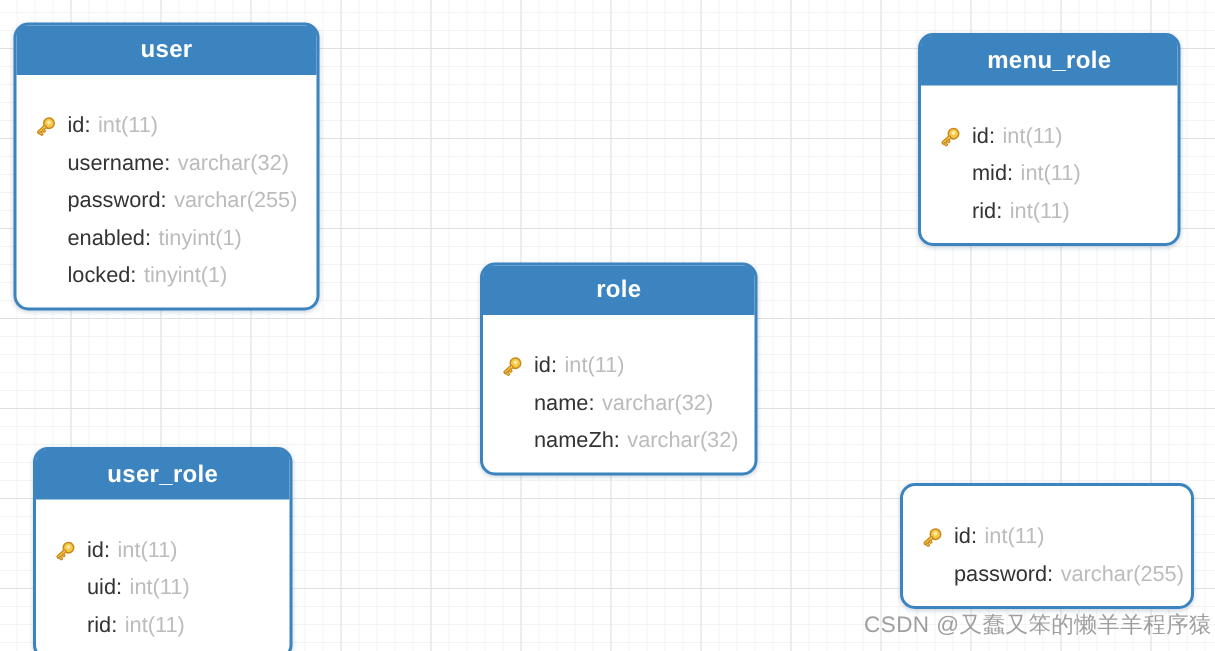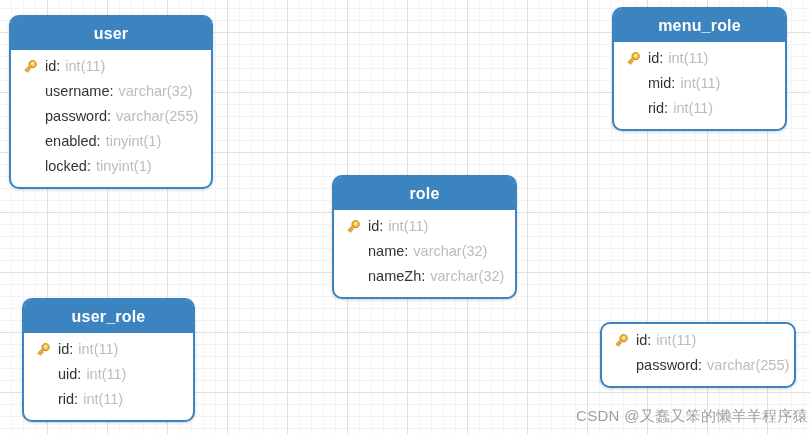--- a/index.html
+++ b/index.html
@@ -28,21 +28,21 @@
   }
   .table-header{
     background:var(--accent);
     height:33px;
     border-radius:7px 7px 0 0;
     display:flex;align-items:center;justify-content:center;
   }
   .table-title{
     color:#ffffff;font-weight:bold;font-size:16px;letter-spacing:.2px;
   }
-  .table-body{padding:4px 4px 8px 4px;}
+  .table-body{padding:4px 4px 8px 4px;margin-top:18px;}
   .field-row{
     display:flex;align-items:center;height:25px;
     white-space:nowrap;font-size:14.5px;line-height:25px;
   }
   .key-slot{
     width:30px;flex:0 0 30px;
     display:flex;align-items:center;justify-content:center;
   }
   .key-hidden{visibility:hidden;}
   .field-name{color:var(--field-name);}
@@ -132,21 +132,21 @@
           <rect x="3.4" y="10.6" width="1.7" height="2.9" rx="0.6" fill="var(--key-gold)" stroke="var(--key-outline)" stroke-width="0.9"></rect>
           <rect x="6.5" y="10.6" width="1.7" height="2.3" rx="0.6" fill="var(--key-gold)" stroke="var(--key-outline)" stroke-width="0.9"></rect>
         </g>
       </svg>
     </span>
     <span class="field-name">locked:</span>
           <span class="field-type">tinyint(1)</span>
   </div>
       </div>
   </div>
-    <div class="db-table" style="left: 612px; top: 7px; width: 175px;">
+    <div class="db-table" style="left: 612px; top: 22px; width: 175px;">
     <div class="table-header">
       <span class="table-title">menu_role</span>
     </div>
     <div class="table-body">
         <div class="field-row">
     <span class="key-slot">
       <svg width="20" height="17" viewBox="0 0 20 20" aria-hidden="true">
         <g transform="rotate(-42 10 10)">
           <circle cx="14.2" cy="10" r="4.1" fill="var(--key-gold)" stroke="var(--key-outline)" stroke-width="1.2"></circle>
           <circle cx="14.6" cy="9.6" r="1.5" fill="#fdeeb0"></circle>
@@ -184,21 +184,21 @@
           <rect x="3.4" y="10.6" width="1.7" height="2.9" rx="0.6" fill="var(--key-gold)" stroke="var(--key-outline)" stroke-width="0.9"></rect>
           <rect x="6.5" y="10.6" width="1.7" height="2.3" rx="0.6" fill="var(--key-gold)" stroke="var(--key-outline)" stroke-width="0.9"></rect>
         </g>
       </svg>
     </span>
     <span class="field-name">rid:</span>
           <span class="field-type">int(11)</span>
   </div>
       </div>
   </div>
-    <div class="db-table" style="left: 332px; top: 175px; width: 185px;">
+    <div class="db-table" style="left: 320px; top: 175px; width: 185px;">
     <div class="table-header">
       <span class="table-title">role</span>
     </div>
     <div class="table-body">
         <div class="field-row">
     <span class="key-slot">
       <svg width="20" height="17" viewBox="0 0 20 20" aria-hidden="true">
         <g transform="rotate(-42 10 10)">
           <circle cx="14.2" cy="10" r="4.1" fill="var(--key-gold)" stroke="var(--key-outline)" stroke-width="1.2"></circle>
           <circle cx="14.6" cy="9.6" r="1.5" fill="#fdeeb0"></circle>

